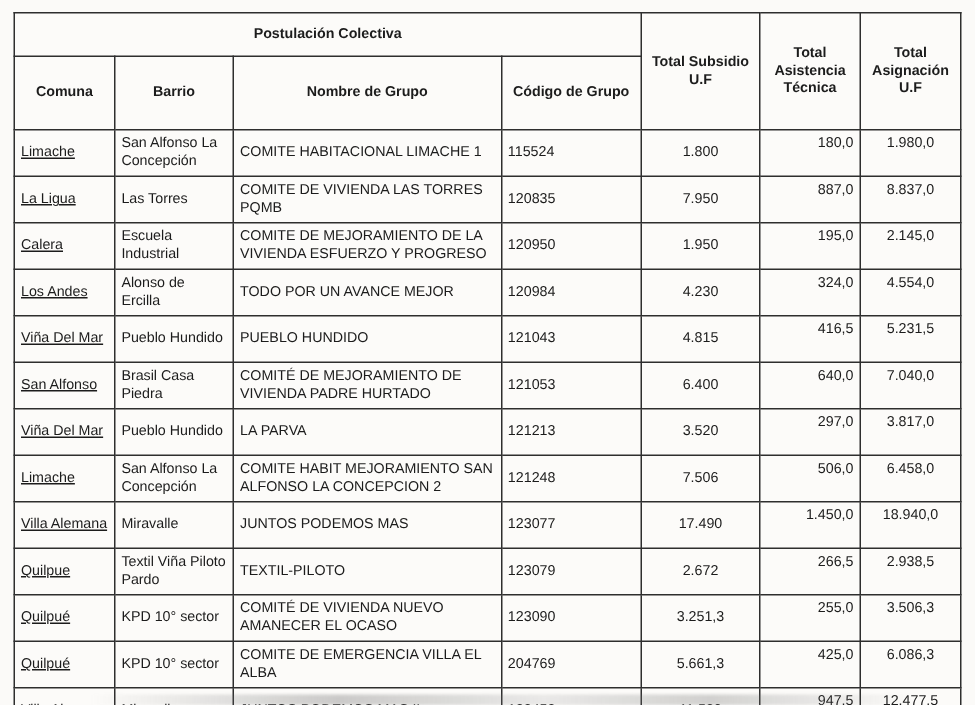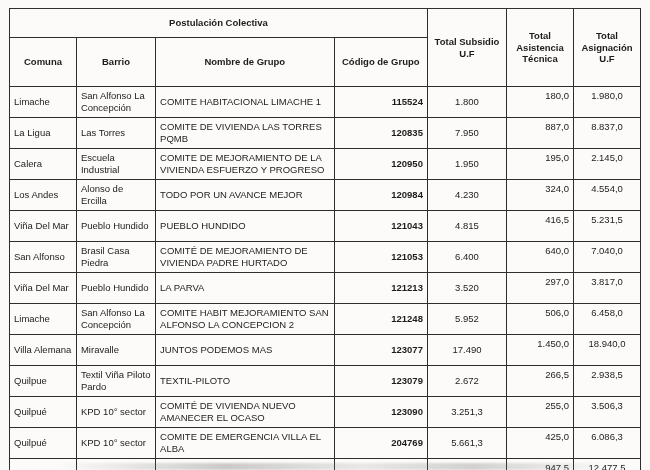--- a/index.html
+++ b/index.html
@@ -34,24 +34,24 @@
     overflow: hidden;
   }
   table.doc-table th {
     font-weight: 700;
     text-align: center;
     vertical-align: middle;
     padding: 4px 3px;
   }
   th.group-title { height: 20px; }
   tr.sub-header th { height: 40px; }
-  td.col-comuna  { text-align: left;  vertical-align: middle; }
+  td.col-comuna  { text-align: left;  vertical-align: middle; text-decoration: underline; }
   td.col-barrio  { text-align: left;  vertical-align: middle; }
   td.col-nombre  { text-align: left;  vertical-align: middle; text-transform: none; }
-  td.col-codigo  { text-align: right; vertical-align: middle; font-weight: bold; }
+  td.col-codigo  { text-align: left; vertical-align: middle; }
   td.col-subsidio   { text-align: center; vertical-align: middle; }
   td.col-asistencia { text-align: right; vertical-align: top; padding-top: 2px; }
   td.col-asignacion { text-align: center; vertical-align: top; padding-top: 2px; margin-top: 12px; }
   tbody td { height: 24px; }
   .scan-artifact {
     position: absolute;
     left: 60px;
     right: 40px;
     bottom: 0;
     height: 7px;
@@ -150,21 +150,21 @@
           <td class="col-codigo">121213</td>
           <td class="col-subsidio">3.520</td>
           <td class="col-asistencia">297,0</td>
           <td class="col-asignacion">3.817,0</td>
         </tr>
         <tr>
           <td class="col-comuna">Limache</td>
           <td class="col-barrio">San Alfonso  La Concepción</td>
           <td class="col-nombre">COMITE HABIT  MEJORAMIENTO SAN ALFONSO LA CONCEPCION 2</td>
           <td class="col-codigo">121248</td>
-          <td class="col-subsidio">5.952</td>
+          <td class="col-subsidio">7.506</td>
           <td class="col-asistencia">506,0</td>
           <td class="col-asignacion">6.458,0</td>
         </tr>
         <tr>
           <td class="col-comuna">Villa Alemana</td>
           <td class="col-barrio">Miravalle</td>
           <td class="col-nombre">JUNTOS PODEMOS MAS</td>
           <td class="col-codigo">123077</td>
           <td class="col-subsidio">17.490</td>
           <td class="col-asistencia">1.450,0</td>

